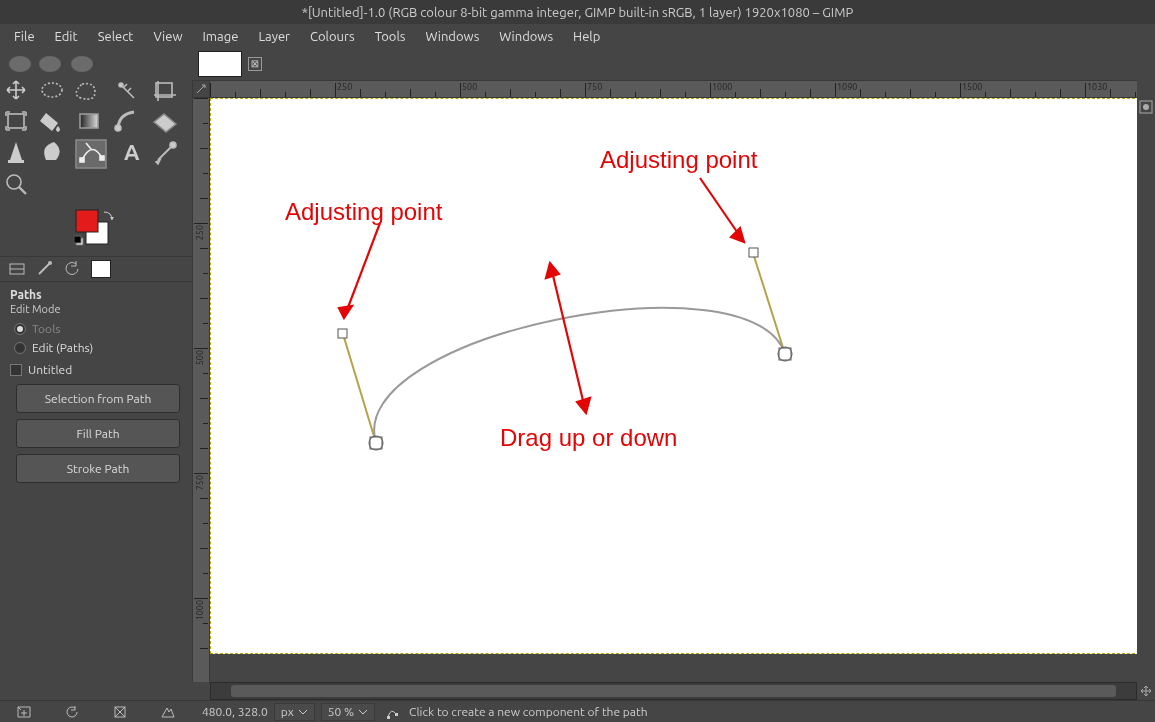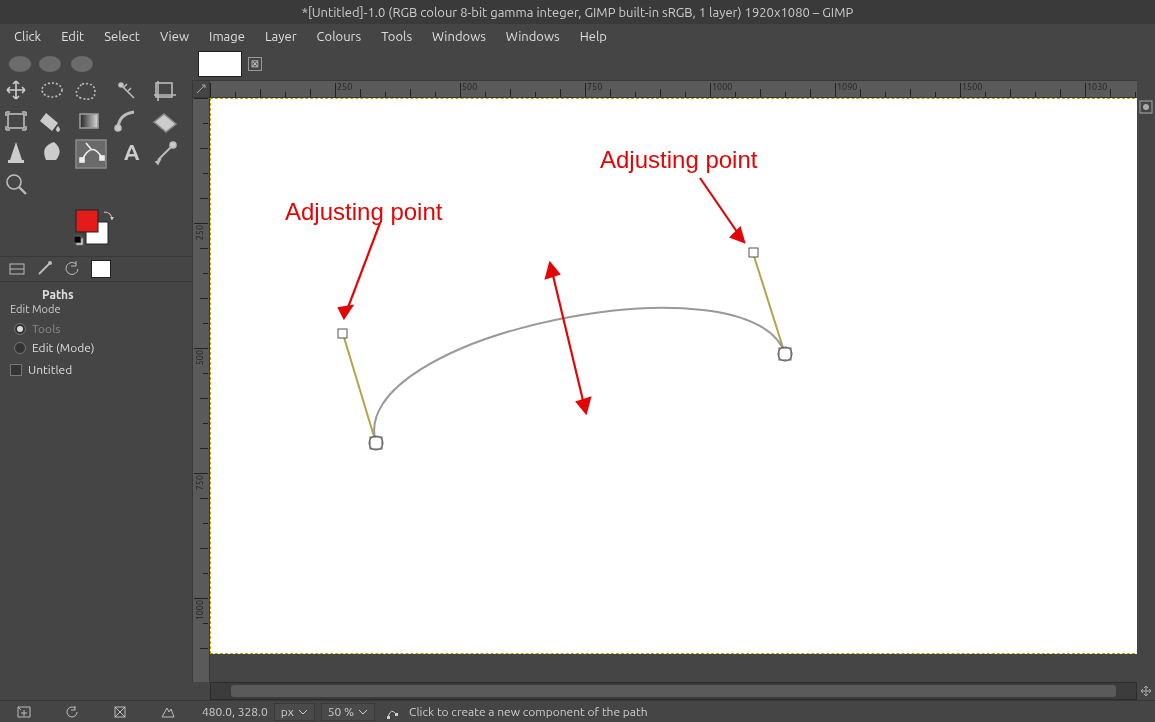--- a/index.html
+++ b/index.html
@@ -22,21 +22,21 @@
 .toolbox svg { display: block; }
 
 .colors { display: flex; justify-content: center; padding: 6px 0 8px 0; }
 .colors svg { display: block; }
 
 .docktabs { height: 26px; display: flex; align-items: center; gap: 6px; padding: 0 6px; border-top: 1px solid #383838; border-bottom: 1px solid #383838; }
 .docktabs .dtab { width: 22px; height: 20px; display: flex; align-items: center; justify-content: center; }
 .docktabs .swatch { width: 20px; height: 18px; background: #fff; border: 1px solid #222; }
 
 .tool-options { padding: 4px 6px 6px 10px; flex: 1; overflow: auto; }
-.to-title { font-weight: bold; font-size: 12px; padding: 2px 0; margin-left: 32px; }
+.to-title { font-weight: bold; font-size: 12px; padding: 2px 0; }
 .to-sub { font-size: 11px; color: #ccc; padding-bottom: 4px; }
 .radio-row { display: flex; align-items: center; gap: 6px; font-size: 12px; padding: 3px 4px; }
 .radio-dot { width: 12px; height: 12px; border-radius: 50%; border: 1px solid #777; background: #333; display: inline-flex; align-items: center; justify-content: center; }
 .radio-dot.sel::after { content: ""; width: 6px; height: 6px; border-radius: 50%; background: #ddd; }
 .dim { color: #888; }
 .check-row { display: flex; align-items: center; gap: 6px; font-size: 12px; padding: 6px 0 8px 0; }
 .chk { width: 12px; height: 12px; border: 1px solid #777; background: #333; }
 
 .opt-buttons { padding: 0 6px; }
 .opt-btn { width: 100%; background: #555; border: 1px solid #2e2e2e; color: #ddd; font-size: 12px; padding: 7px 0; margin-bottom: 6px; border-radius: 3px; cursor: pointer; }
@@ -81,21 +81,21 @@
 
 .footer-icons { position:absolute; left:0; bottom:0; height:22px; width:192px; display:flex; align-items:center; justify-content:space-around; border-top:1px solid #383838; background:#454545; }
 .footer-icons .fi { width:18px; height:16px; display:flex; align-items:center; justify-content:center; color:#ccc; }
 </style>
 </head>
 <body>
 
 <div class="titlebar">*[Untitled]-1.0 (RGB colour 8-bit gamma integer, GIMP built-in sRGB, 1 layer) 1920x1080 – GIMP</div>
 
 <div class="menubar">
-  <div class="item">Click</div>
+  <div class="item">File</div>
   <div class="item">Edit</div>
   <div class="item">Select</div>
   <div class="item">View</div>
   <div class="item">Image</div>
   <div class="item">Layer</div>
   <div class="item">Colours</div>
   <div class="item">Tools</div>
   <div class="item">Windows</div>
   <div class="item">Windows</div>
   <div class="item">Help</div>
@@ -227,25 +227,30 @@
 
     <div class="tool-options">
       <div class="to-title">Paths</div>
       <div class="to-sub">Edit Mode</div>
       <div class="radio-row">
         <span class="radio-dot sel"></span>
         <span class="dim">Tools</span>
       </div>
       <div class="radio-row">
         <span class="radio-dot"></span>
-        <span>Edit (Mode)</span>
+        <span>Edit (Paths)</span>
       </div>
       <div class="check-row">
         <span class="chk"></span>
         <span>Untitled</span>
+      </div>
+      <div class="opt-buttons">
+        <button class="opt-btn">Selection from Path</button>
+        <button class="opt-btn">Fill Path</button>
+        <button class="opt-btn">Stroke Path</button>
       </div>
     </div>
   </div>
 
   <div class="canvas-area">
     <div class="canvas-tabs">
       <div class="ctab"></div>
       <div class="xclose">⊠</div>
     </div>
 
@@ -485,20 +490,21 @@
             <line x1="490" y1="80" x2="534" y2="144"></line>
             <polygon points="534,144 530,130 521,139"></polygon>
 
             <line x1="340" y1="165" x2="376" y2="315"></line>
             <polygon points="340,165 336,180 349,176"></polygon>
             <polygon points="376,315 380,300 367,304"></polygon>
           </g>
         </svg>
         <div class="anno" style="left:75px; top:100px">Adjusting point</div>
         <div class="anno" style="left:390px; top:48px">Adjusting point</div>
+        <div class="anno" style="left:290px; top:326px">Drag up or down</div>
       </div>
       <div class="vscroll">
         <svg class="nav-icon">
             <rect x="1" y="1" width="12" height="12" fill="none" stroke="#aaa"></rect>
             <circle cx="7" cy="7" r="3" fill="#aaa"></circle>
           </svg>
       </div>
     </div>
 
     <div class="hscroll-row">

